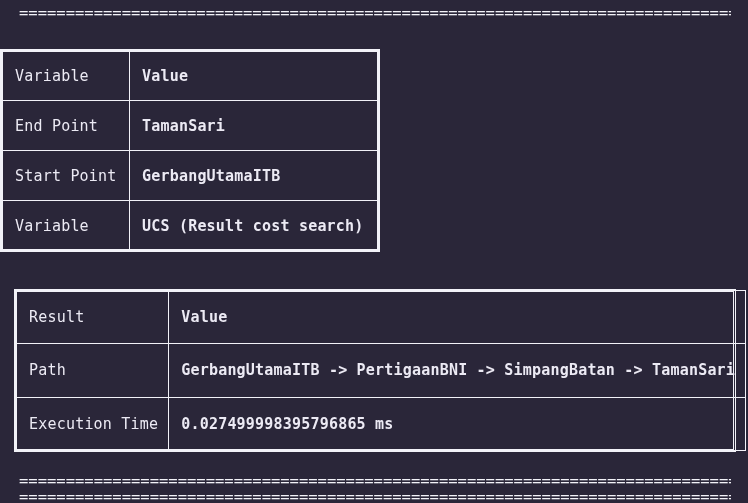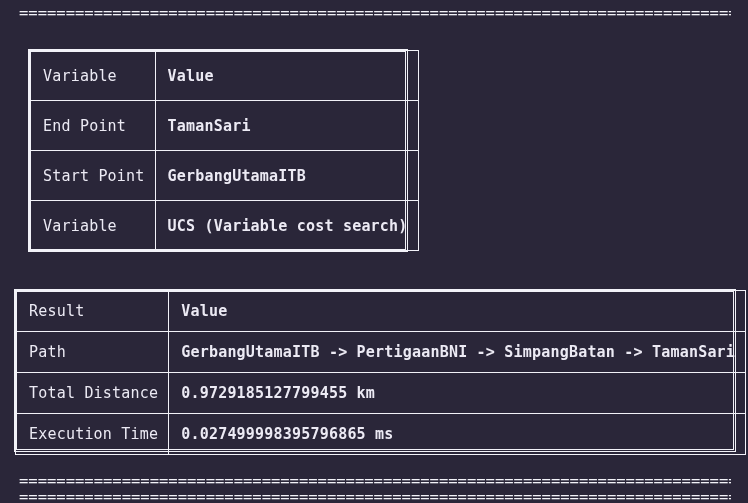--- a/index.html
+++ b/index.html
@@ -77,21 +77,21 @@
     padding: 0 10px;
     white-space: nowrap;
     vertical-align: middle;
     letter-spacing: 0.2px;
   }
   .tbl td.c0 { padding-left: 13px; }
   .tbl td.c1 { padding-left: 12px; font-weight: bold; }
 
   
   #table-config {
-    left: 28px;
+    left: 0;
     top: 49px;
     width: 380px;
     height: 203px;
   }
   #table-config td { height: 40px; }
   #table-config col.k { width: 128px; }
 
   
   #table-result {
     left: 14px;
@@ -123,21 +123,21 @@
         <tr>
           <td class="c0">End Point</td>
           <td class="c1">TamanSari</td>
         </tr>
         <tr>
           <td class="c0">Start Point</td>
           <td class="c1">GerbangUtamaITB</td>
         </tr>
         <tr>
           <td class="c0">Variable</td>
-          <td class="c1">UCS (Variable cost search)</td>
+          <td class="c1">UCS (Result cost search)</td>
         </tr>
       </tbody>
     </table>
   </div>
 
   <div class="tbl" id="table-result">
     <table>
       <colgroup>
           <col class="k">
           <col class="v">
@@ -145,24 +145,20 @@
       <tbody>
         <tr>
           <td class="c0">Result</td>
           <td class="c1">Value</td>
         </tr>
         <tr>
           <td class="c0">Path</td>
           <td class="c1">GerbangUtamaITB -&gt; PertigaanBNI -&gt; SimpangBatan -&gt; TamanSari</td>
         </tr>
         <tr>
-          <td class="c0">Total Distance</td>
-          <td class="c1">0.9729185127799455 km</td>
-        </tr>
-        <tr>
           <td class="c0">Execution Time</td>
           <td class="c1">0.027499998395796865 ms</td>
         </tr>
       </tbody>
     </table>
   </div>
 
   <div class="sep sep-bottom-1">==============================================================================</div>
   <div class="sep sep-bottom-2">==============================================================================</div>
 

